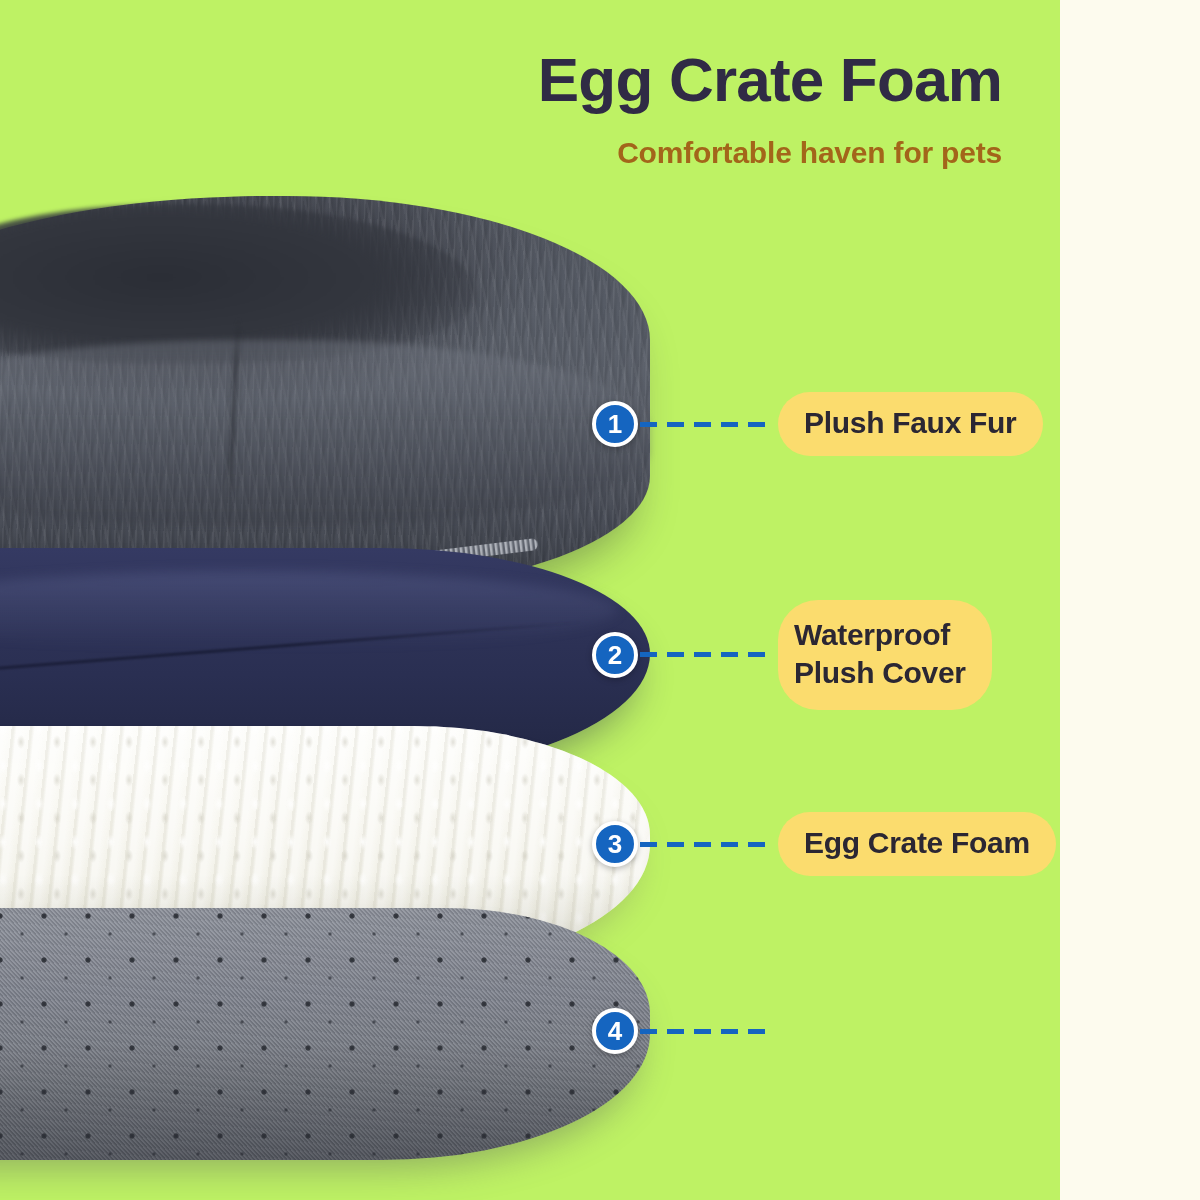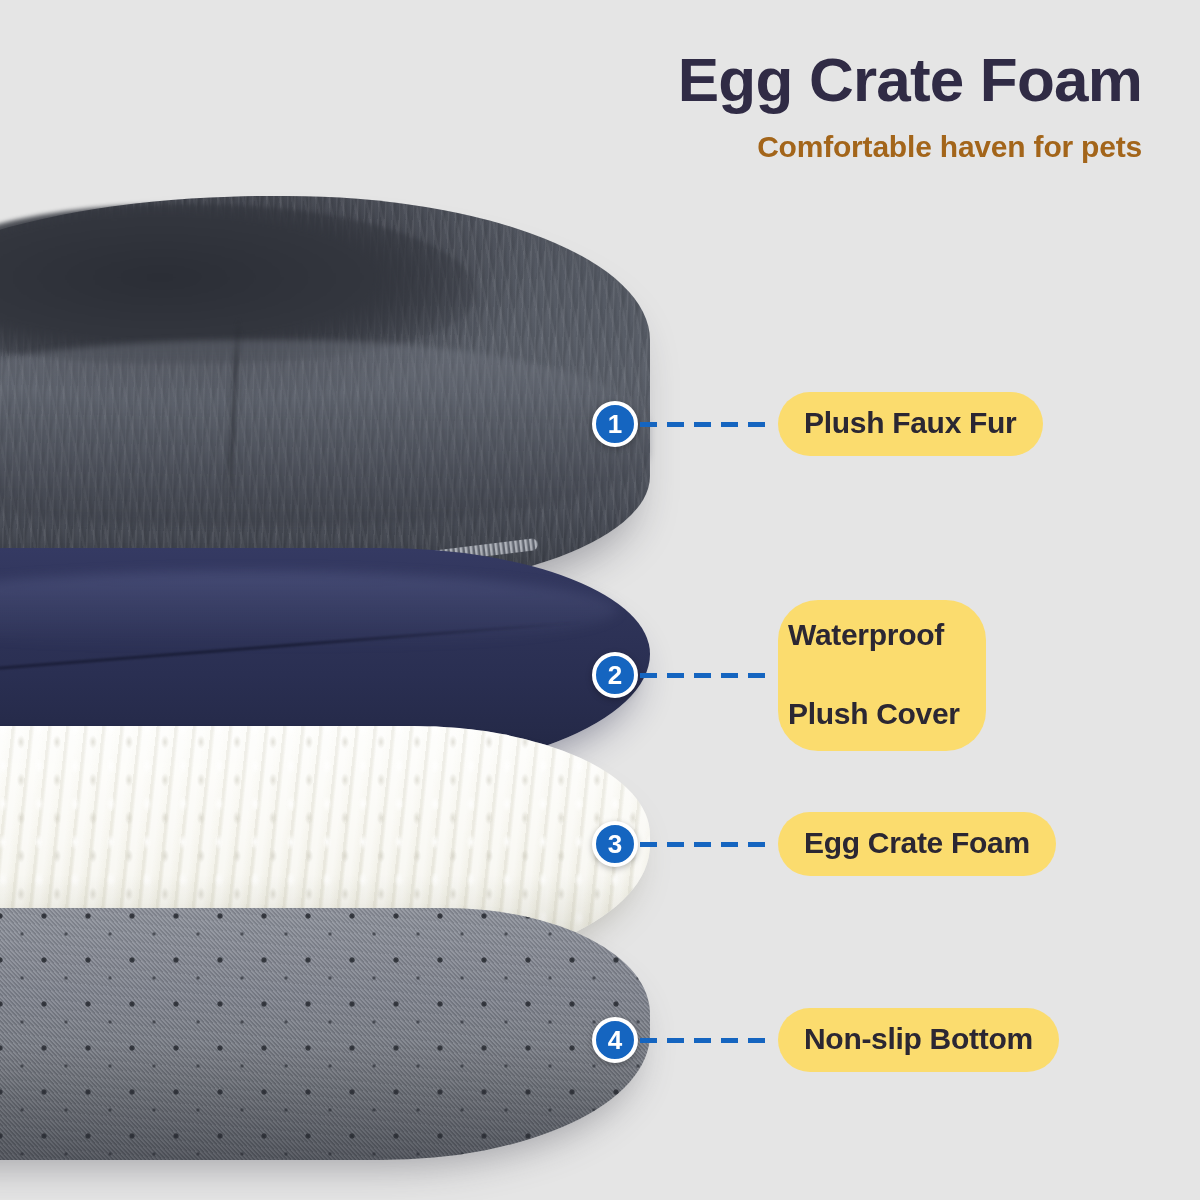--- a/index.html
+++ b/index.html
@@ -8,23 +8,23 @@
   }
   body {
     width: 1200px;
     height: 1200px;
     background: #fdfbee;
     font-family: "Liberation Sans", sans-serif;
     overflow: hidden;
   }
   #canvas {
     position: relative;
-    width: 1200px;
+    width: 1060px;
     height: 1200px;
-    background: #e5e5e5;
+    background: #bef264;
     overflow: hidden;
     text-decoration: underline;
   }
 
   
   .header {
     position: absolute;
     top: 48px;
     right: 58px;
     width: 700px;
@@ -33,21 +33,21 @@
   }
   .title-line {
     font-size: 62px;
     font-weight: 800;
     line-height: 1.04;
     color: #302b45;
     letter-spacing: -0.8px;
     white-space: nowrap;
   }
   .subtitle {
-    margin-top: 18px;
+    margin-top: 24px;
     font-size: 30px;
     font-weight: 700;
     color: #a3651a;
     letter-spacing: -0.2px;
     white-space: nowrap;
   }
 
   
   .stack {
     position: absolute;
@@ -299,21 +299,21 @@
     white-space: nowrap;
   }
 
   
   #callout-1 { left: 592px; top: 392px; }
   #callout-1 .dash { width: 132px; }
   #callout-1 .pill { font-size: 30px; padding: 14px 26px 16px 26px; text-align: center; }
 
   #callout-2 { left: 592px; top: 600px; }
   #callout-2 .dash { width: 132px; }
-  #callout-2 .pill { font-size: 30px; padding: 16px 26px 18px 10px; line-height: 1.26; gap: 41px; }
+  #callout-2 .pill { font-size: 30px; padding: 16px 26px 18px 16px; line-height: 1.26; }
 
   #callout-3 { left: 592px; top: 812px; }
   #callout-3 .dash { width: 132px; }
   #callout-3 .pill { font-size: 30px; padding: 14px 26px 16px 26px; }
 
   #callout-4 { left: 592px; top: 1008px; }
   #callout-4 .dash { width: 132px; }
   #callout-4 .pill { font-size: 30px; padding: 14px 26px 16px 26px; }
 </style>
 </head>
@@ -383,18 +383,15 @@
     <div class="badge">3</div>
     <div class="dash"></div>
     <div class="pill">
       <span class="pill-line">Egg Crate Foam</span>
     </div>
   </div>
 
   <div class="callout" id="callout-4">
     <div class="badge">4</div>
     <div class="dash"></div>
-    <div class="pill">
-      <span class="pill-line">Non-slip Bottom</span>
-    </div>
   </div>
 
 </div>
 
 </body></html>

